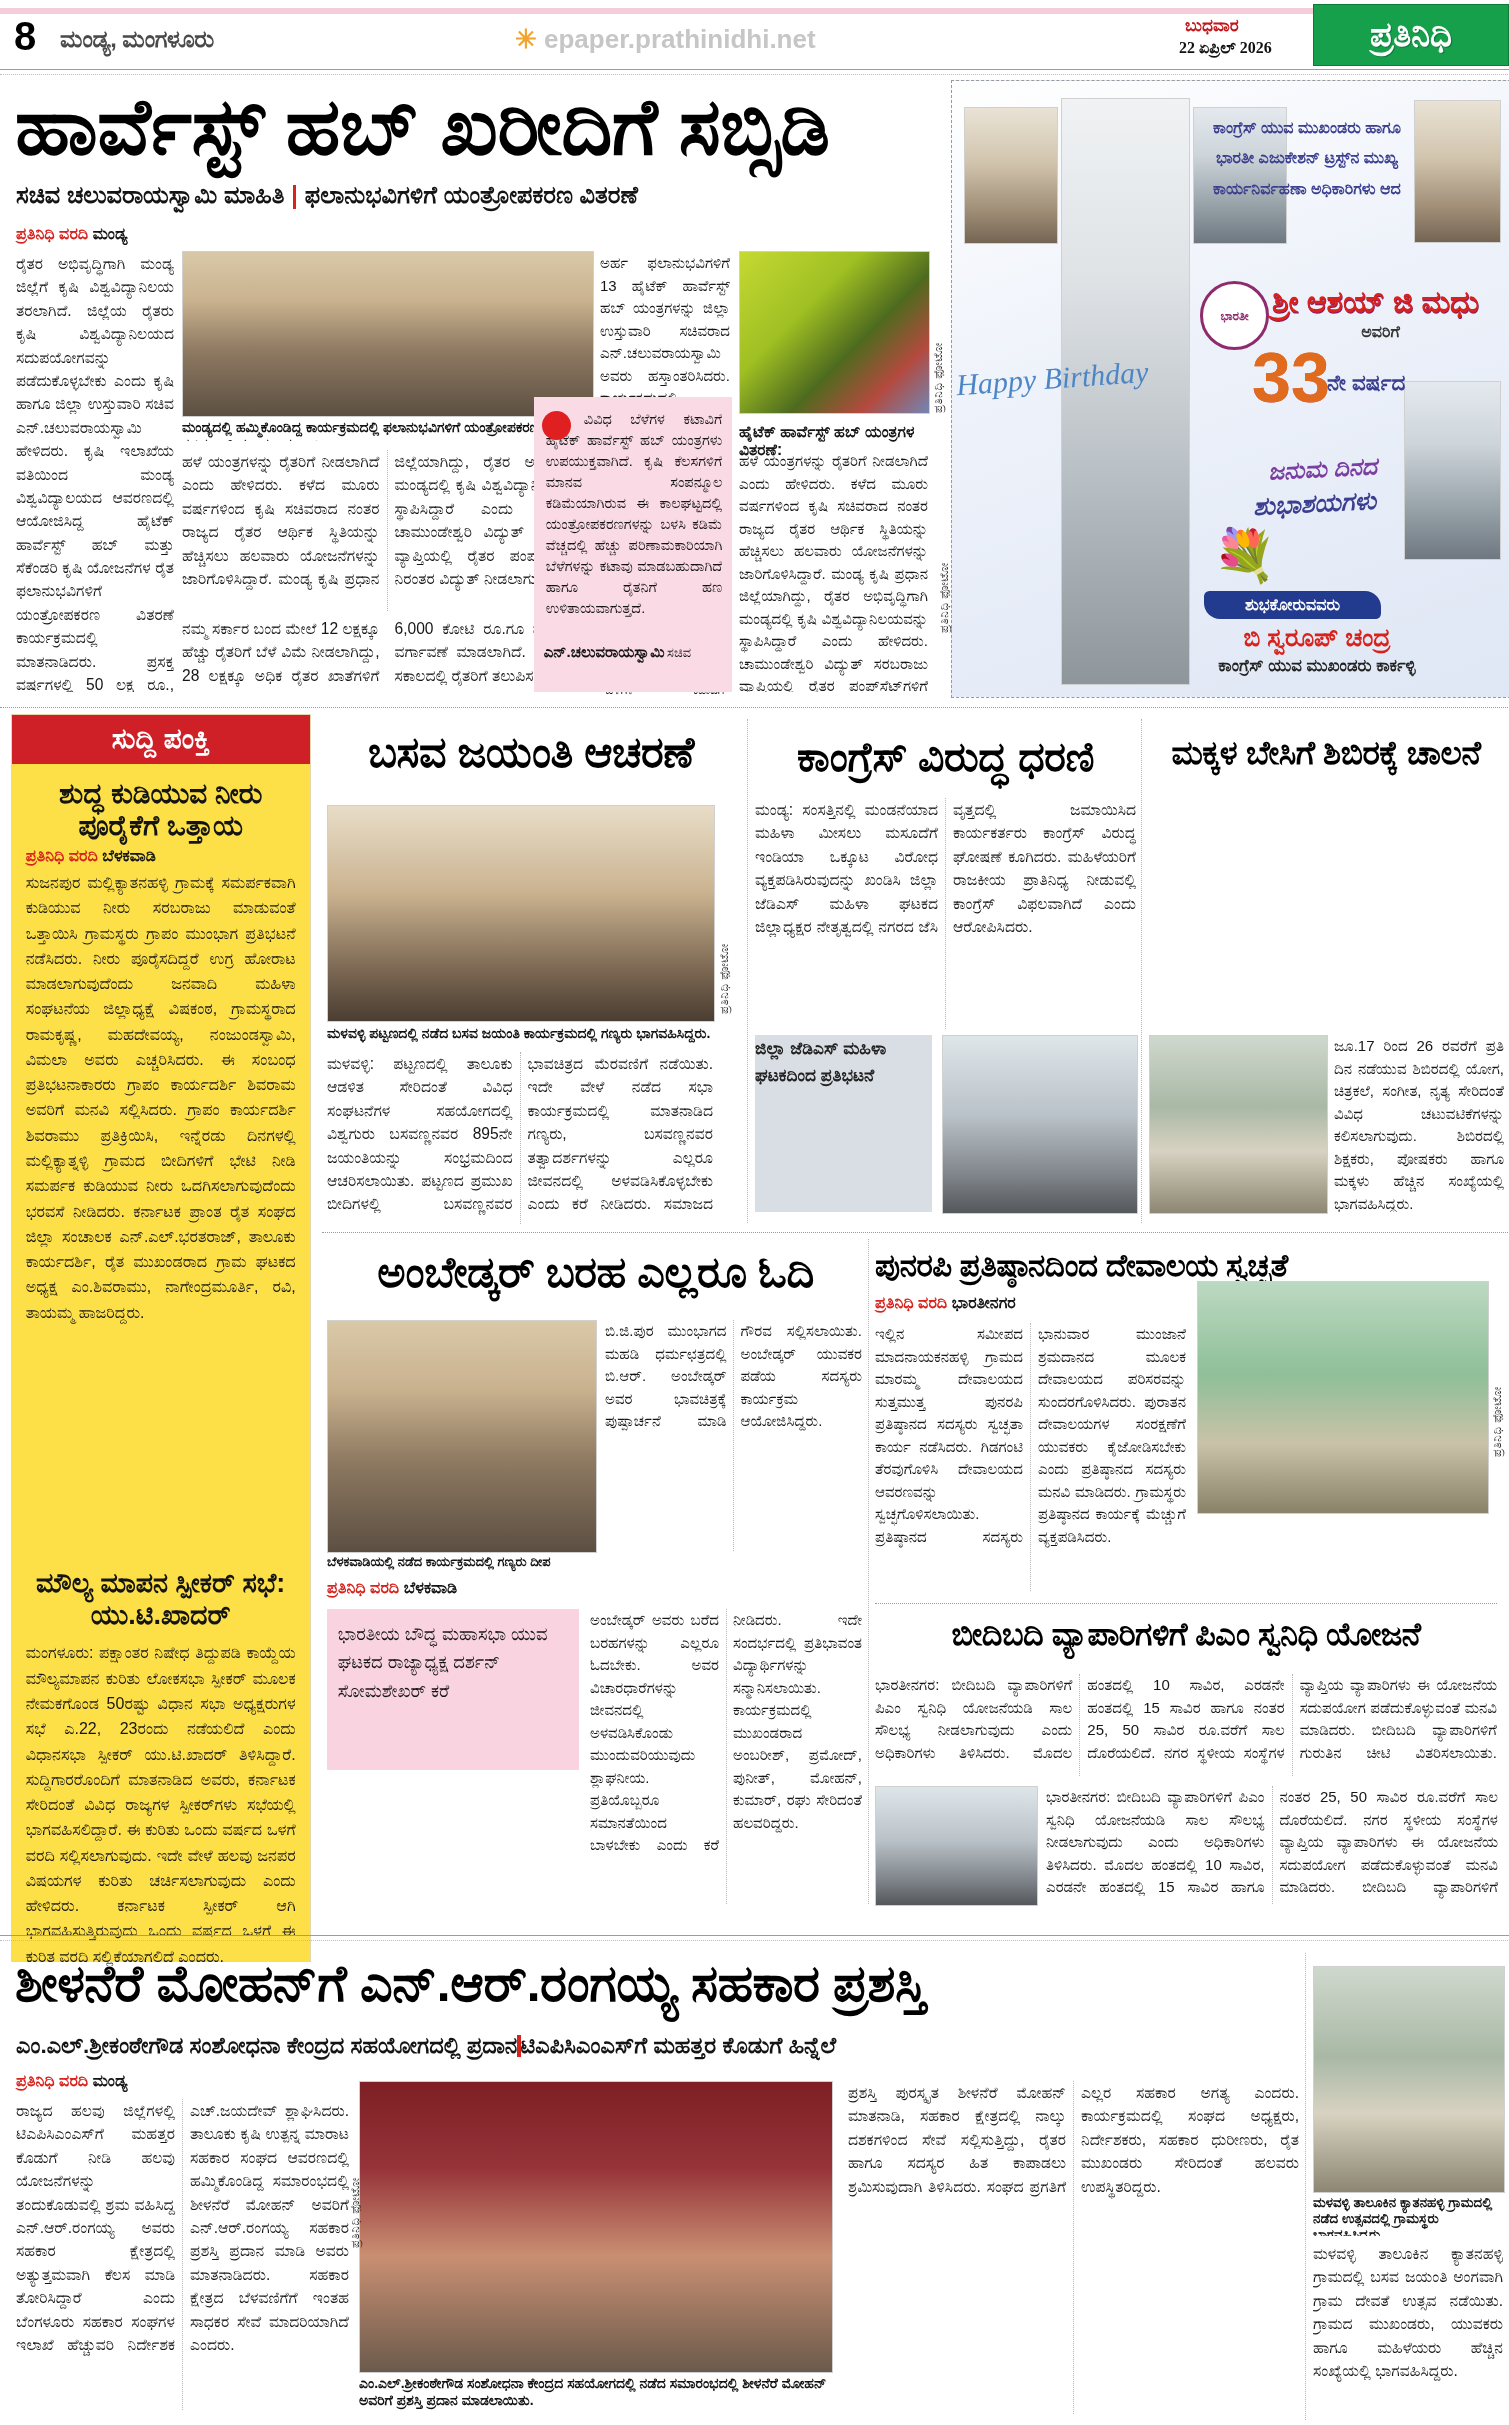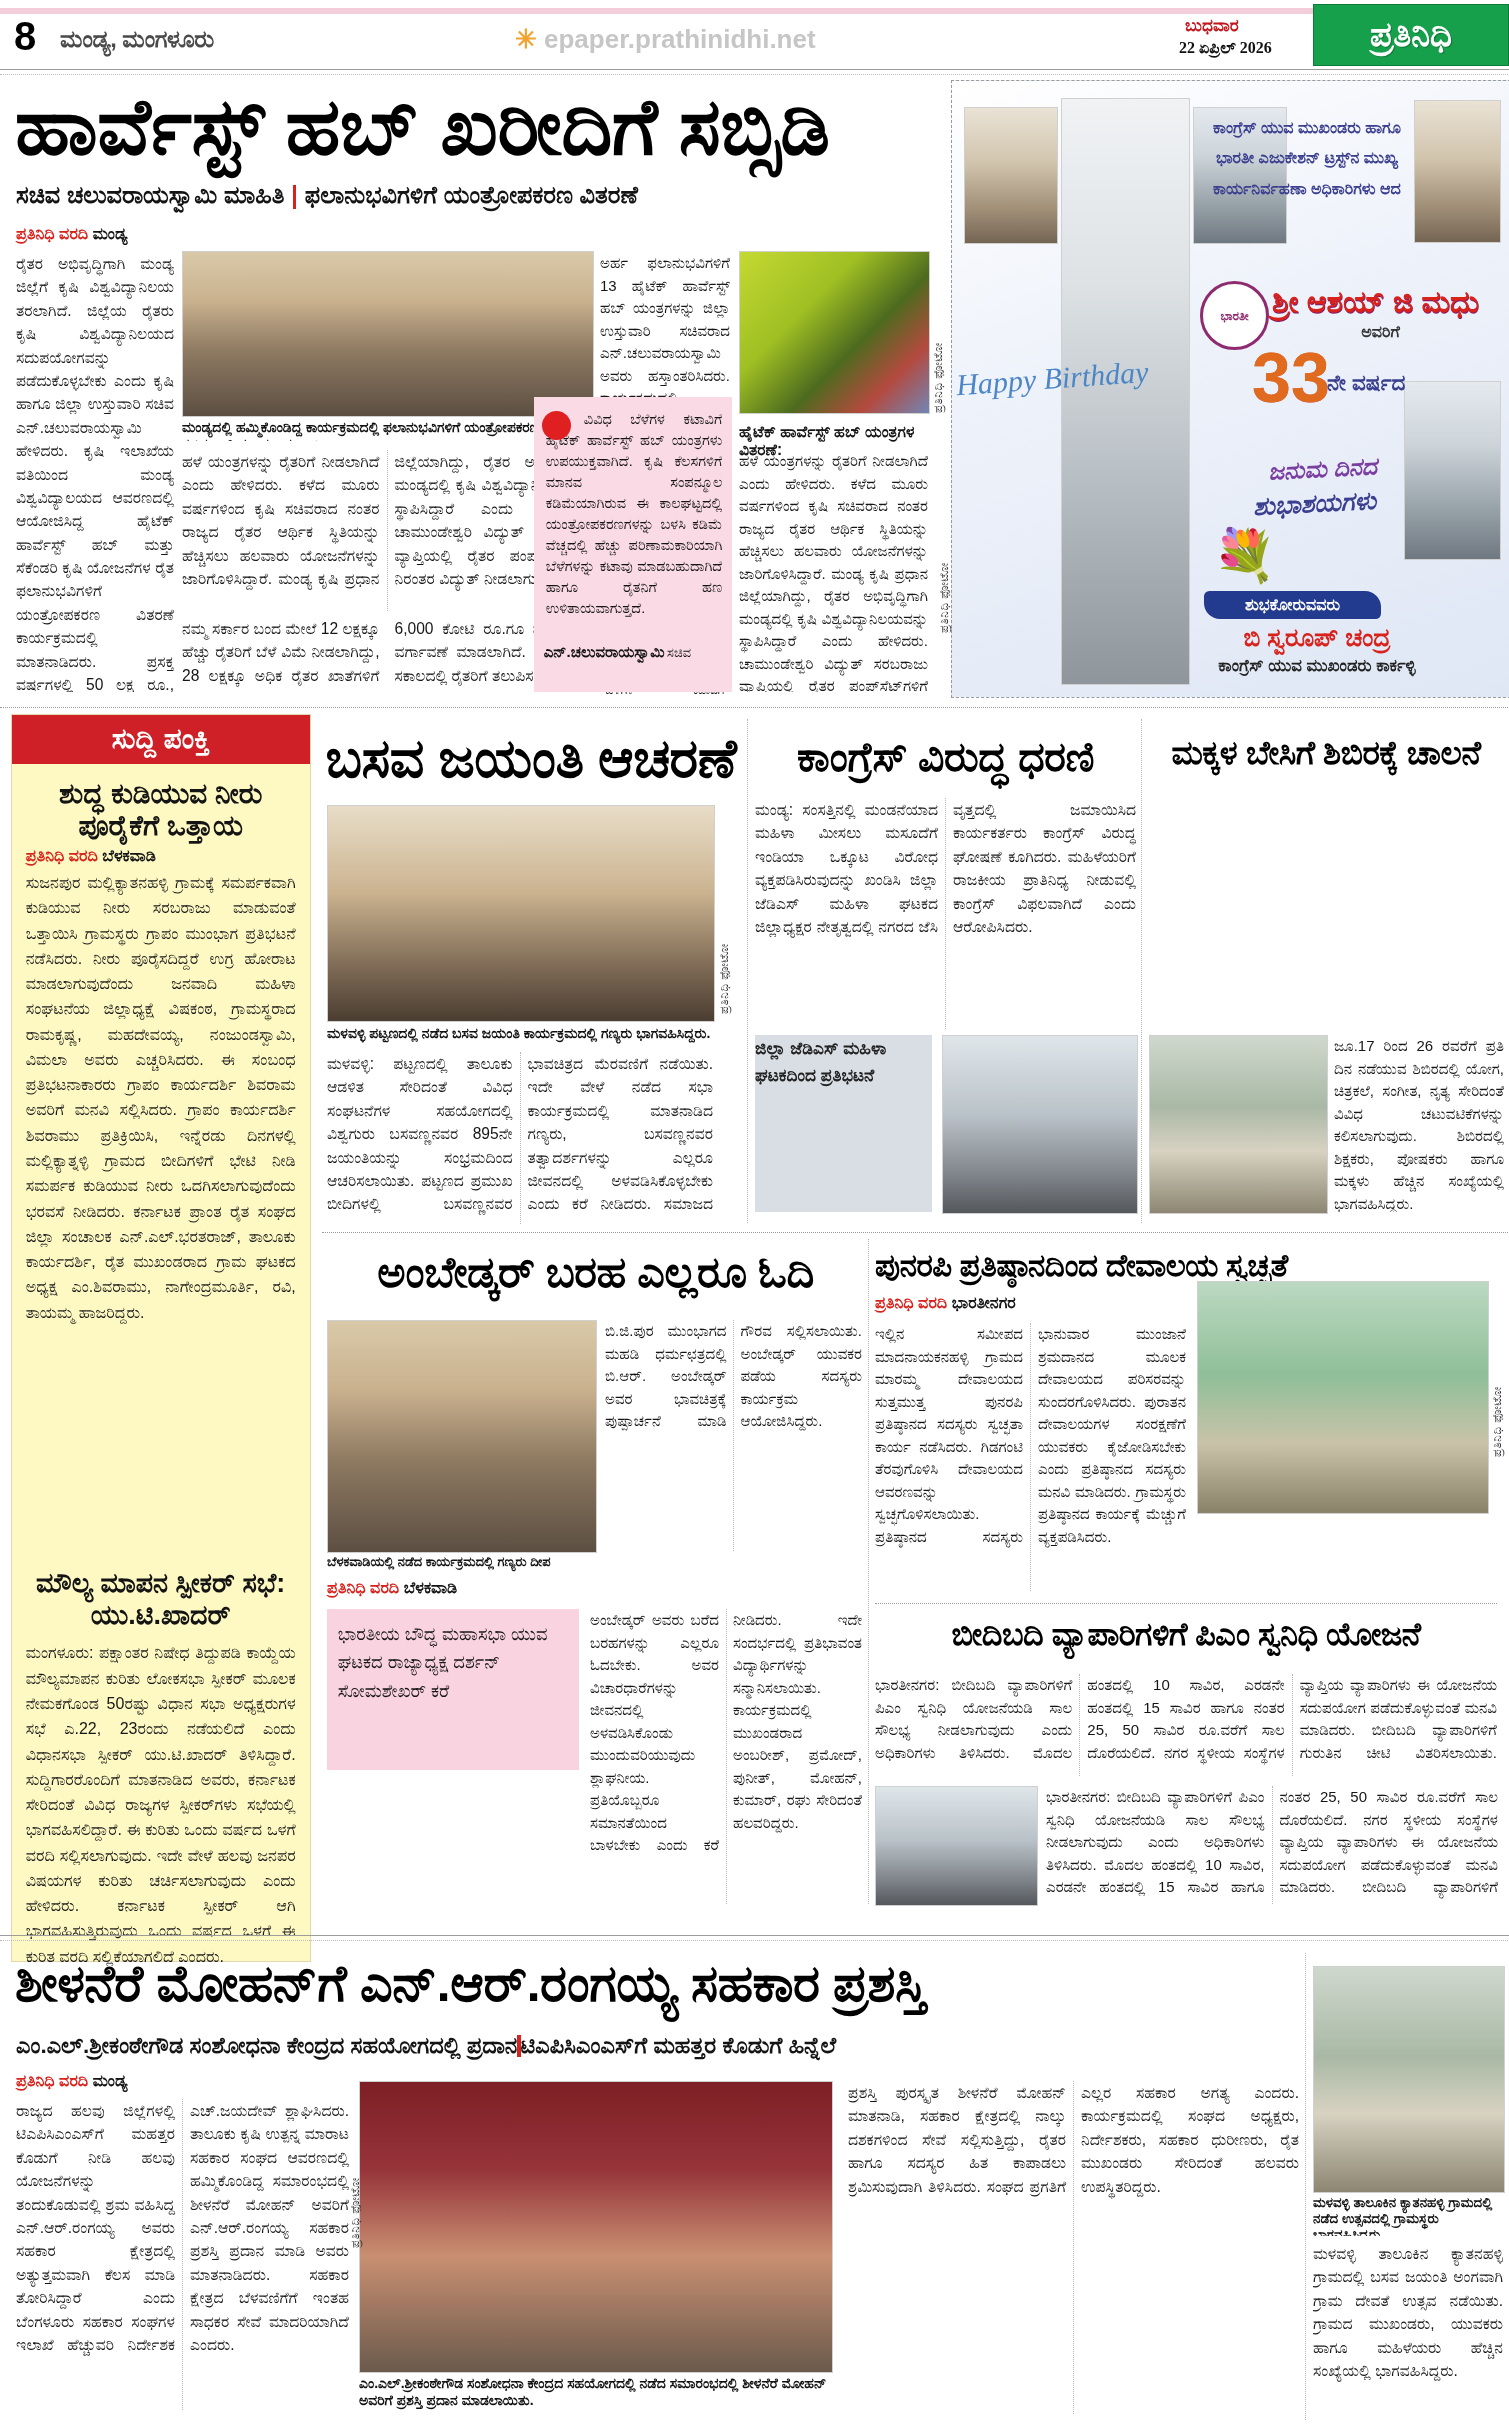--- a/index.html
+++ b/index.html
@@ -25,21 +25,21 @@
   .ph-temple{background:linear-gradient(180deg,#bcd9c2 0%,#8fbf98 40%,#c9c2a8 70%,#8a8268 100%);}
   .ph-award{background:linear-gradient(180deg,#7d1f24 0%,#96343a 30%,#c98f72 60%,#6b5a4c 100%);}
   .ph-crowd{background:linear-gradient(180deg,#cfd8cd 0%,#a9b8a5 40%,#d8d2c2 65%,#8c8672 100%);}
   .ph-man1{background:linear-gradient(180deg,#e4e9ee 0%,#cdd5da 35%,#9aa4ab 70%,#6f7880 100%);}
   .ph-man2{background:linear-gradient(180deg,#f0f2f4 0%,#dfe3e6 30%,#b8bfc4 65%,#8e959b 100%);}
   .ph-man3{background:linear-gradient(180deg,#e9e2d5 0%,#d2c5ae 40%,#a18f78 75%,#746553 100%);}
   .quotebox{background:#fadbe5;}
   .notebox{border:1.1px solid #2d58a7;background:#fff;}
   .graybox{background:#d9dde4;}
   .pinkbox{background:#f9d3e0;}
-  .suddi-bg{background:#fef9c3;}
+  .suddi-bg{background:#fde047;}
   .sec-title{font-weight:bold;color:#000;text-align:center;line-height:1.05;letter-spacing:-0.5px;}
 </style>
 </head>
 <body>
 
 <div id="page">
 
   <div class="abs" style="left:0;top:7.5px;width:1510px;height:6.4px;background:#f3cdd9;"></div>
   <div class="abs" style="left:14px;top:14px;font-size:40px;font-weight:bold;color:#000;">8</div>
   <div class="abs" style="left:60px;top:26px;font-size:23.6px;font-weight:bold;color:#4a4a4a;letter-spacing:-0.5px;">ಮಂಡ್ಯ, ಮಂಗಳೂರು</div>
@@ -136,21 +136,21 @@
     <div style="font-size:28px;font-weight:bold;text-align:center;line-height:1.15;padding:14px 10.7px 4.3px;">ಶುದ್ಧ ಕುಡಿಯುವ ನೀರು ಪೂರೈಕೆಗೆ ಒತ್ತಾಯ</div>
     <div class="byline" style="padding:0 14px 5.4px;">
       <span class="red">ಪ್ರತಿನಿಧಿ ವರದಿ</span>
       <span>ಬೆಳಕವಾಡಿ</span>
     </div>
     <div class="body-text" style="padding:0 14px;height:681px;font-size:16px;line-height:1.58;">ಸುಜನಪುರ ಮಲ್ಲಿಕ್ಯಾತನಹಳ್ಳಿ ಗ್ರಾಮಕ್ಕೆ ಸಮರ್ಪಕವಾಗಿ ಕುಡಿಯುವ ನೀರು ಸರಬರಾಜು ಮಾಡುವಂತೆ ಒತ್ತಾಯಿಸಿ ಗ್ರಾಮಸ್ಥರು ಗ್ರಾಪಂ ಮುಂಭಾಗ ಪ್ರತಿಭಟನೆ ನಡೆಸಿದರು. ನೀರು ಪೂರೈಸದಿದ್ದರೆ ಉಗ್ರ ಹೋರಾಟ ಮಾಡಲಾಗುವುದೆಂದು ಜನವಾದಿ ಮಹಿಳಾ ಸಂಘಟನೆಯ ಜಿಲ್ಲಾಧ್ಯಕ್ಷೆ ವಿಷಕಂಠ, ಗ್ರಾಮಸ್ಥರಾದ ರಾಮಕೃಷ್ಣ, ಮಹದೇವಯ್ಯ, ನಂಜುಂಡಸ್ವಾಮಿ, ವಿಮಲಾ ಅವರು ಎಚ್ಚರಿಸಿದರು. ಈ ಸಂಬಂಧ ಪ್ರತಿಭಟನಾಕಾರರು ಗ್ರಾಪಂ ಕಾರ್ಯದರ್ಶಿ ಶಿವರಾಮ ಅವರಿಗೆ ಮನವಿ ಸಲ್ಲಿಸಿದರು. ಗ್ರಾಪಂ ಕಾರ್ಯದರ್ಶಿ ಶಿವರಾಮು ಪ್ರತಿಕ್ರಿಯಿಸಿ, ಇನ್ನೆರಡು ದಿನಗಳಲ್ಲಿ ಮಲ್ಲಿಕ್ಯಾತ್ನಳ್ಳಿ ಗ್ರಾಮದ ಬೀದಿಗಳಿಗೆ ಭೇಟಿ ನೀಡಿ ಸಮರ್ಪಕ ಕುಡಿಯುವ ನೀರು ಒದಗಿಸಲಾಗುವುದೆಂದು ಭರವಸೆ ನೀಡಿದರು. ಕರ್ನಾಟಕ ಪ್ರಾಂತ ರೈತ ಸಂಘದ ಜಿಲ್ಲಾ ಸಂಚಾಲಕ ಎನ್.ಎಲ್.ಭರತರಾಜ್, ತಾಲೂಕು ಕಾರ್ಯದರ್ಶಿ, ರೈತ ಮುಖಂಡರಾದ ಗ್ರಾಮ ಘಟಕದ ಅಧ್ಯಕ್ಷ ಎಂ.ಶಿವರಾಮು, ನಾಗೇಂದ್ರಮೂರ್ತಿ, ರವಿ, ತಾಯಮ್ಮ ಹಾಜರಿದ್ದರು.</div>
     <div style="font-size:27px;font-weight:bold;text-align:center;line-height:1.2;padding:16px 10.7px 8.6px;">ಮೌಲ್ಯ ಮಾಪನ ಸ್ಪೀಕರ್ ಸಭೆ: ಯು.ಟಿ.ಖಾದರ್</div>
     <div class="body-text" style="padding:0 14px;height:375px;font-size:16px;line-height:1.58;">ಮಂಗಳೂರು: ಪಕ್ಷಾಂತರ ನಿಷೇಧ ತಿದ್ದುಪಡಿ ಕಾಯ್ದೆಯ ಮೌಲ್ಯಮಾಪನ ಕುರಿತು ಲೋಕಸಭಾ ಸ್ಪೀಕರ್ ಮೂಲಕ ನೇಮಕಗೊಂಡ 50ರಷ್ಟು ವಿಧಾನ ಸಭಾ ಅಧ್ಯಕ್ಷರುಗಳ ಸಭೆ ಎ.22, 23ರಂದು ನಡೆಯಲಿದೆ ಎಂದು ವಿಧಾನಸಭಾ ಸ್ಪೀಕರ್ ಯು.ಟಿ.ಖಾದರ್ ತಿಳಿಸಿದ್ದಾರೆ. ಸುದ್ದಿಗಾರರೊಂದಿಗೆ ಮಾತನಾಡಿದ ಅವರು, ಕರ್ನಾಟಕ ಸೇರಿದಂತೆ ವಿವಿಧ ರಾಜ್ಯಗಳ ಸ್ಪೀಕರ್‌ಗಳು ಸಭೆಯಲ್ಲಿ ಭಾಗವಹಿಸಲಿದ್ದಾರೆ. ಈ ಕುರಿತು ಒಂದು ವರ್ಷದ ಒಳಗೆ ವರದಿ ಸಲ್ಲಿಸಲಾಗುವುದು. ಇದೇ ವೇಳೆ ಹಲವು ಜನಪರ ವಿಷಯಗಳ ಕುರಿತು ಚರ್ಚಿಸಲಾಗುವುದು ಎಂದು ಹೇಳಿದರು. ಕರ್ನಾಟಕ ಸ್ಪೀಕರ್ ಆಗಿ ಭಾಗವಹಿಸುತ್ತಿರುವುದು ಒಂದು ವರ್ಷದ ಒಳಗೆ ಈ ಕುರಿತ ವರದಿ ಸಲ್ಲಿಕೆಯಾಗಲಿದೆ ಎಂದರು.</div>
   </div>
 
-  <div class="abs sec-title" style="left:322px;top:730px;width:418px;font-size:54px;">ಬಸವ ಜಯಂತಿ ಆಚರಣೆ</div>
+  <div class="abs sec-title" style="left:322px;top:730px;width:418px;font-size:43px;">ಬಸವ ಜಯಂತಿ ಆಚರಣೆ</div>
   <div class="abs photo ph-stage" style="left:327px;top:805px;width:386px;height:215px;"></div>
   <div class="abs vcredit" style="left:717px;top:810px;height:204px;">ಪ್ರತಿನಿಧಿ ಫೋಟೋ</div>
   <div class="abs caption" style="left:327px;top:1025px;width:386px;height:20.4px;overflow:hidden;">ಮಳವಳ್ಳಿ ಪಟ್ಟಣದಲ್ಲಿ ನಡೆದ ಬಸವ ಜಯಂತಿ ಕಾರ್ಯಕ್ರಮದಲ್ಲಿ ಗಣ್ಯರು ಭಾಗವಹಿಸಿದ್ದರು.</div>
   <div class="abs body-text cols2" style="left:327px;top:1052px;width:386px;height:172px;">ಮಳವಳ್ಳಿ: ಪಟ್ಟಣದಲ್ಲಿ ತಾಲೂಕು ಆಡಳಿತ ಸೇರಿದಂತೆ ವಿವಿಧ ಸಂಘಟನೆಗಳ ಸಹಯೋಗದಲ್ಲಿ ವಿಶ್ವಗುರು ಬಸವಣ್ಣನವರ 895ನೇ ಜಯಂತಿಯನ್ನು ಸಂಭ್ರಮದಿಂದ ಆಚರಿಸಲಾಯಿತು. ಪಟ್ಟಣದ ಪ್ರಮುಖ ಬೀದಿಗಳಲ್ಲಿ ಬಸವಣ್ಣನವರ ಭಾವಚಿತ್ರದ ಮೆರವಣಿಗೆ ನಡೆಯಿತು. ಇದೇ ವೇಳೆ ನಡೆದ ಸಭಾ ಕಾರ್ಯಕ್ರಮದಲ್ಲಿ ಮಾತನಾಡಿದ ಗಣ್ಯರು, ಬಸವಣ್ಣನವರ ತತ್ವಾದರ್ಶಗಳನ್ನು ಎಲ್ಲರೂ ಜೀವನದಲ್ಲಿ ಅಳವಡಿಸಿಕೊಳ್ಳಬೇಕು ಎಂದು ಕರೆ ನೀಡಿದರು. ಸಮಾಜದ ಅಂಕುಡೊಂಕುಗಳನ್ನು ತಿದ್ದಿ ಸಮ ಸಮಾಜ ನಿರ್ಮಾಣಕ್ಕೆ ಶ್ರಮಿಸಿದ ಬಸವಣ್ಣನವರ ವಚನಗಳು ಇಂದಿಗೂ ಪ್ರಸ್ತುತ ಎಂದರು. ಕಾರ್ಯಕ್ರಮದಲ್ಲಿ ತಹಶೀಲ್ದಾರ್, ವಿವಿಧ ಸಂಘಟನೆಗಳ ಮುಖಂಡರು, ಸಿಬ್ಬಂದಿ ಹಾಗೂ ಸಾರ್ವಜನಿಕರು ಭಾಗವಹಿಸಿದ್ದರು.</div>
   <div class="abs vdot" style="left:747px;top:719px;height:504px;"></div>
 
   <div class="abs sec-title" style="left:755px;top:736px;width:381px;font-size:41px;">ಕಾಂಗ್ರೆಸ್ ವಿರುದ್ಧ ಧರಣಿ</div>
   <div class="abs body-text cols2" style="left:755px;top:798px;width:381px;height:231px;">ಮಂಡ್ಯ: ಸಂಸತ್ತಿನಲ್ಲಿ ಮಂಡನೆಯಾದ ಮಹಿಳಾ ಮೀಸಲು ಮಸೂದೆಗೆ ಇಂಡಿಯಾ ಒಕ್ಕೂಟ ವಿರೋಧ ವ್ಯಕ್ತಪಡಿಸಿರುವುದನ್ನು ಖಂಡಿಸಿ ಜಿಲ್ಲಾ ಜೆಡಿಎಸ್ ಮಹಿಳಾ ಘಟಕದ ಜಿಲ್ಲಾಧ್ಯಕ್ಷರ ನೇತೃತ್ವದಲ್ಲಿ ನಗರದ ಜೆಸಿ ವೃತ್ತದಲ್ಲಿ ಜಮಾಯಿಸಿದ ಕಾರ್ಯಕರ್ತರು ಕಾಂಗ್ರೆಸ್ ವಿರುದ್ಧ ಘೋಷಣೆ ಕೂಗಿದರು. ಮಹಿಳೆಯರಿಗೆ ರಾಜಕೀಯ ಪ್ರಾತಿನಿಧ್ಯ ನೀಡುವಲ್ಲಿ ಕಾಂಗ್ರೆಸ್ ವಿಫಲವಾಗಿದೆ ಎಂದು ಆರೋಪಿಸಿದರು.</div>
   <div class="abs graybox" style="left:755px;top:1035px;width:177px;height:177px;padding:0;box-sizing:border-box;font-size:17px;line-height:1.6;font-weight:bold;color:#222;">ಜಿಲ್ಲಾ ಜೆಡಿಎಸ್ ಮಹಿಳಾ ಘಟಕದಿಂದ ಪ್ರತಿಭಟನೆ</div>
   <div class="abs photo ph-group" style="left:942px;top:1035px;width:194px;height:177px;"></div>

